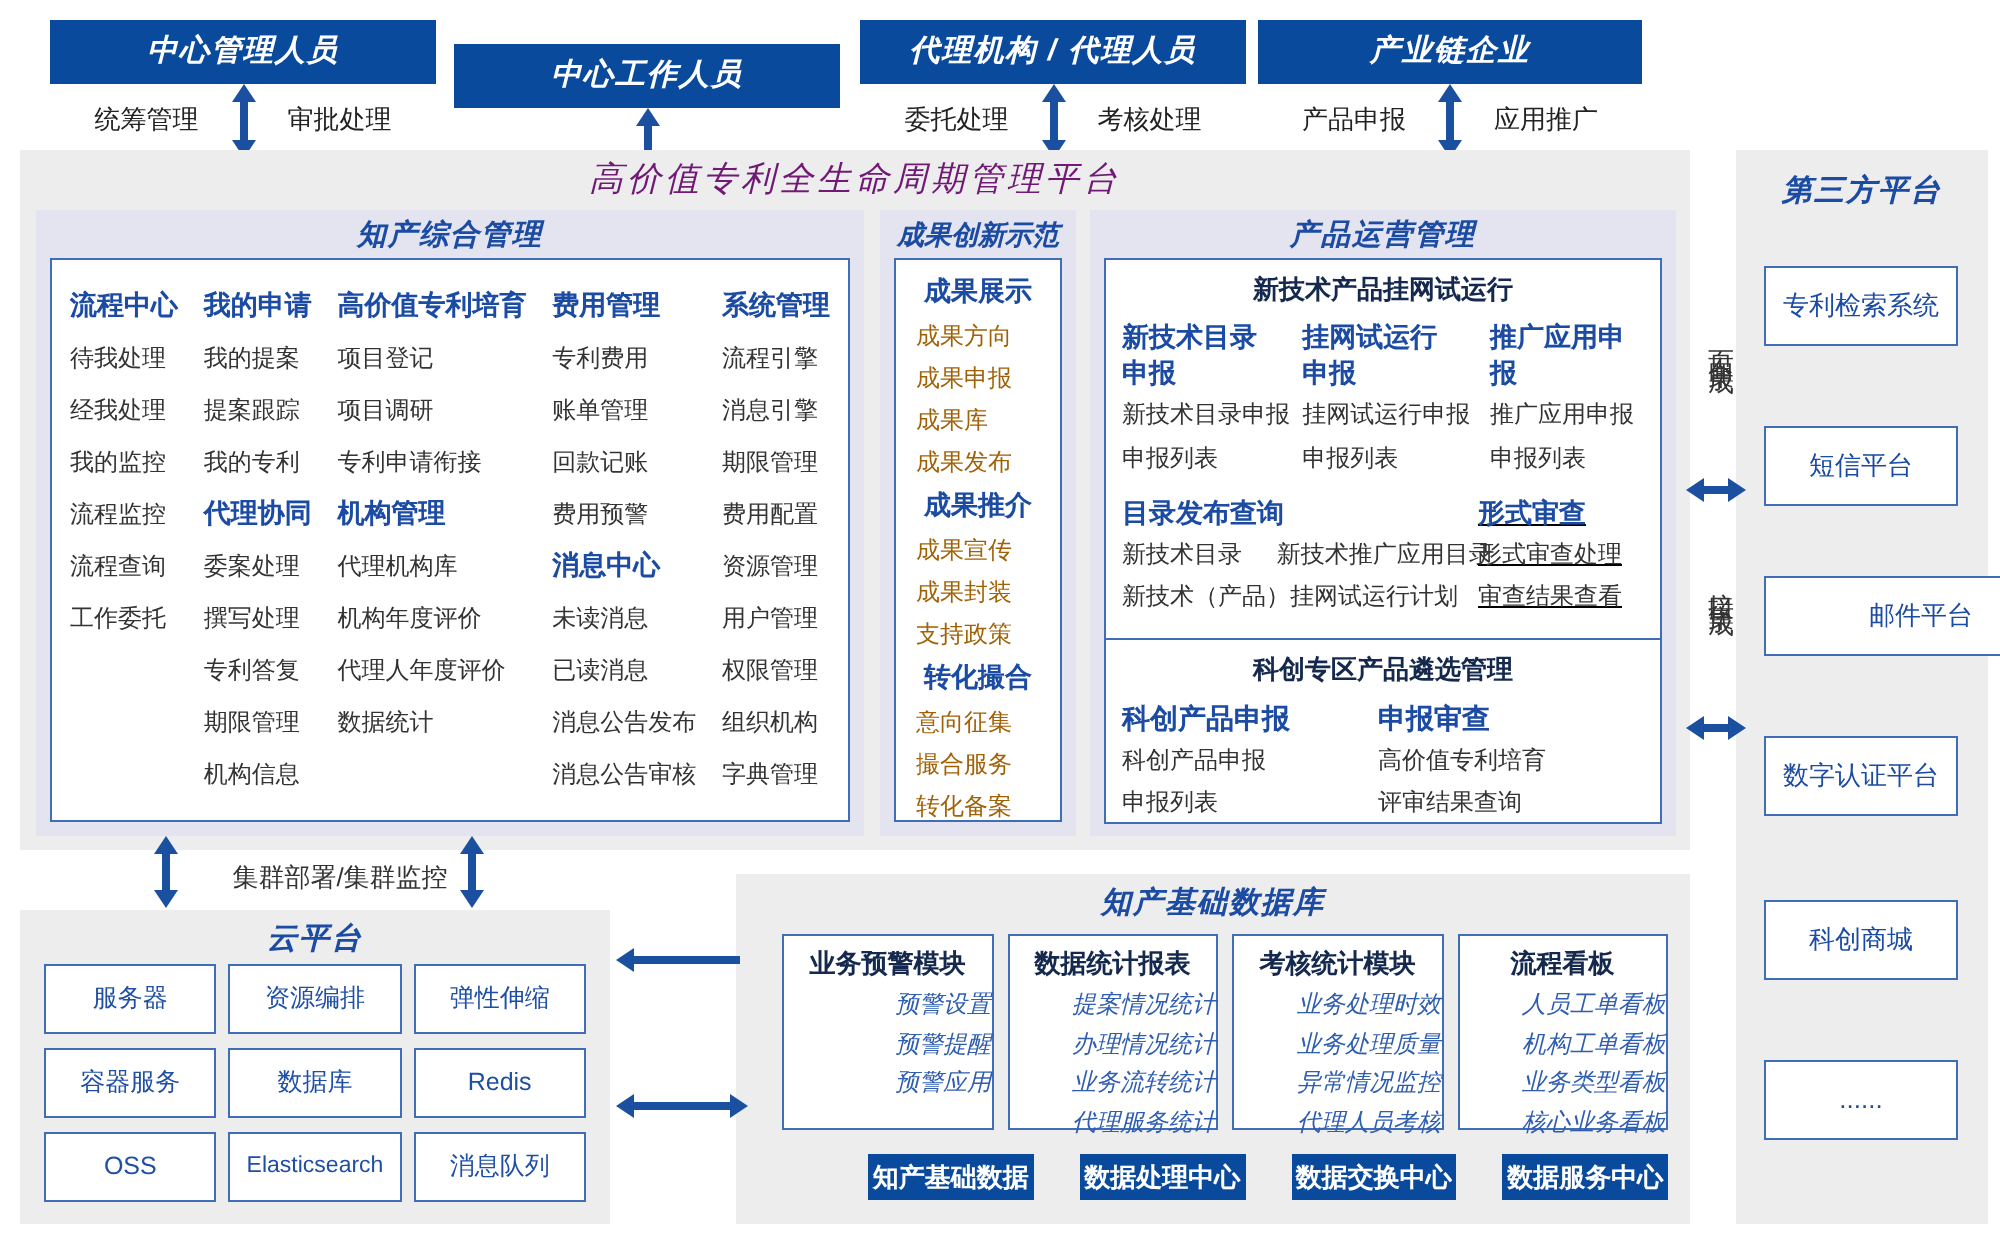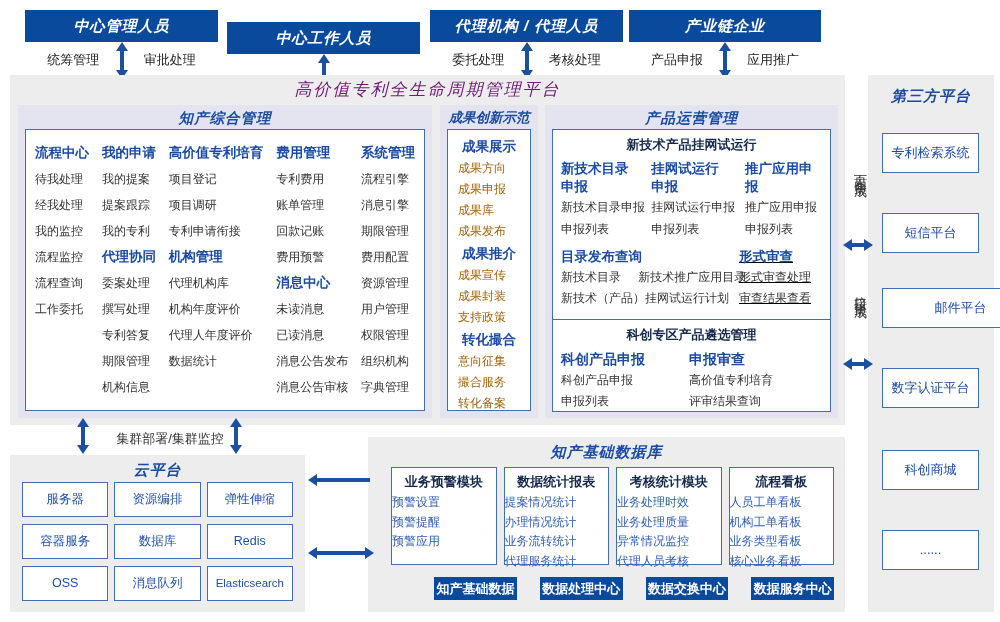--- a/index.html
+++ b/index.html
@@ -73,21 +73,21 @@
   
   .cloud-grid{position:absolute;left:12px;right:12px;top:27px;display:grid;
               grid-template-columns:repeat(3,1fr);gap:7px 6px;}
   .cloud-cell{height:33px;line-height:33px;background:#ffffff;border:1.5px solid #3f6db8;
               text-align:center;font-size:12.5px;color:#1f4fa5;white-space:nowrap;overflow:hidden;}
 
   
   .db-mods{position:absolute;left:23px;right:11px;top:30px;height:98px;display:flex;gap:7px;}
   .db-mod{flex:1;background:#ffffff;border:1.5px solid #3f6db8;box-sizing:border-box;padding-top:3px;}
   .db-mod-h{text-align:center;font-size:13px;font-weight:bold;color:#15294e;line-height:22px;white-space:nowrap;}
-  .db-mod-i{text-align:left;font-size:12px;color:#2f5eb0;line-height:19.5px;white-space:nowrap;}
+  .db-mod-i{text-align:right;font-size:12px;color:#2f5eb0;line-height:19.5px;white-space:nowrap;font-style:italic;}
   .db-bars{position:absolute;left:23px;right:11px;top:140px;height:23px;display:flex;gap:23px;padding-left:43px;}
   .db-bar{flex:1;background:#0a4a9c;color:#ffffff;font-weight:bold;font-size:13px;
           text-align:center;line-height:23px;white-space:nowrap;}
 
   
   .cluster-label{position:absolute;left:105px;top:430px;width:130px;text-align:center;
                  font-size:13px;color:#333333;white-space:nowrap;}
   .vtext{position:absolute;writing-mode:vertical-rl;text-orientation:upright;font-size:13px;
          color:#333333;letter-spacing:3px;}
 </style>
@@ -288,22 +288,22 @@
   <div class="panel" style="left:10px;top:455px;width:295px;height:157px;">
     <div class="sec-title" style="margin-top:2px;font-size:15px;">云平台</div>
     <div class="cloud-grid">
       <div class="cloud-cell">服务器</div>
       <div class="cloud-cell">资源编排</div>
       <div class="cloud-cell">弹性伸缩</div>
       <div class="cloud-cell">容器服务</div>
       <div class="cloud-cell">数据库</div>
       <div class="cloud-cell">Redis</div>
       <div class="cloud-cell">OSS</div>
+      <div class="cloud-cell" style="font-size:11.5px;">Elasticsearch</div>
       <div class="cloud-cell">消息队列</div>
-      <div class="cloud-cell" style="font-size:11.5px;">Elasticsearch</div>
     </div>
   </div>
 
   <div class="panel" style="left:368px;top:437px;width:477px;height:175px;">
     <div class="sec-title" style="margin-top:2px;font-size:15px;">知产基础数据库</div>
     <div class="db-mods">
       <div class="db-mod">
         <div class="db-mod-h">业务预警模块</div>
         <div class="db-mod-i">预警设置</div>
         <div class="db-mod-i">预警提醒</div>

